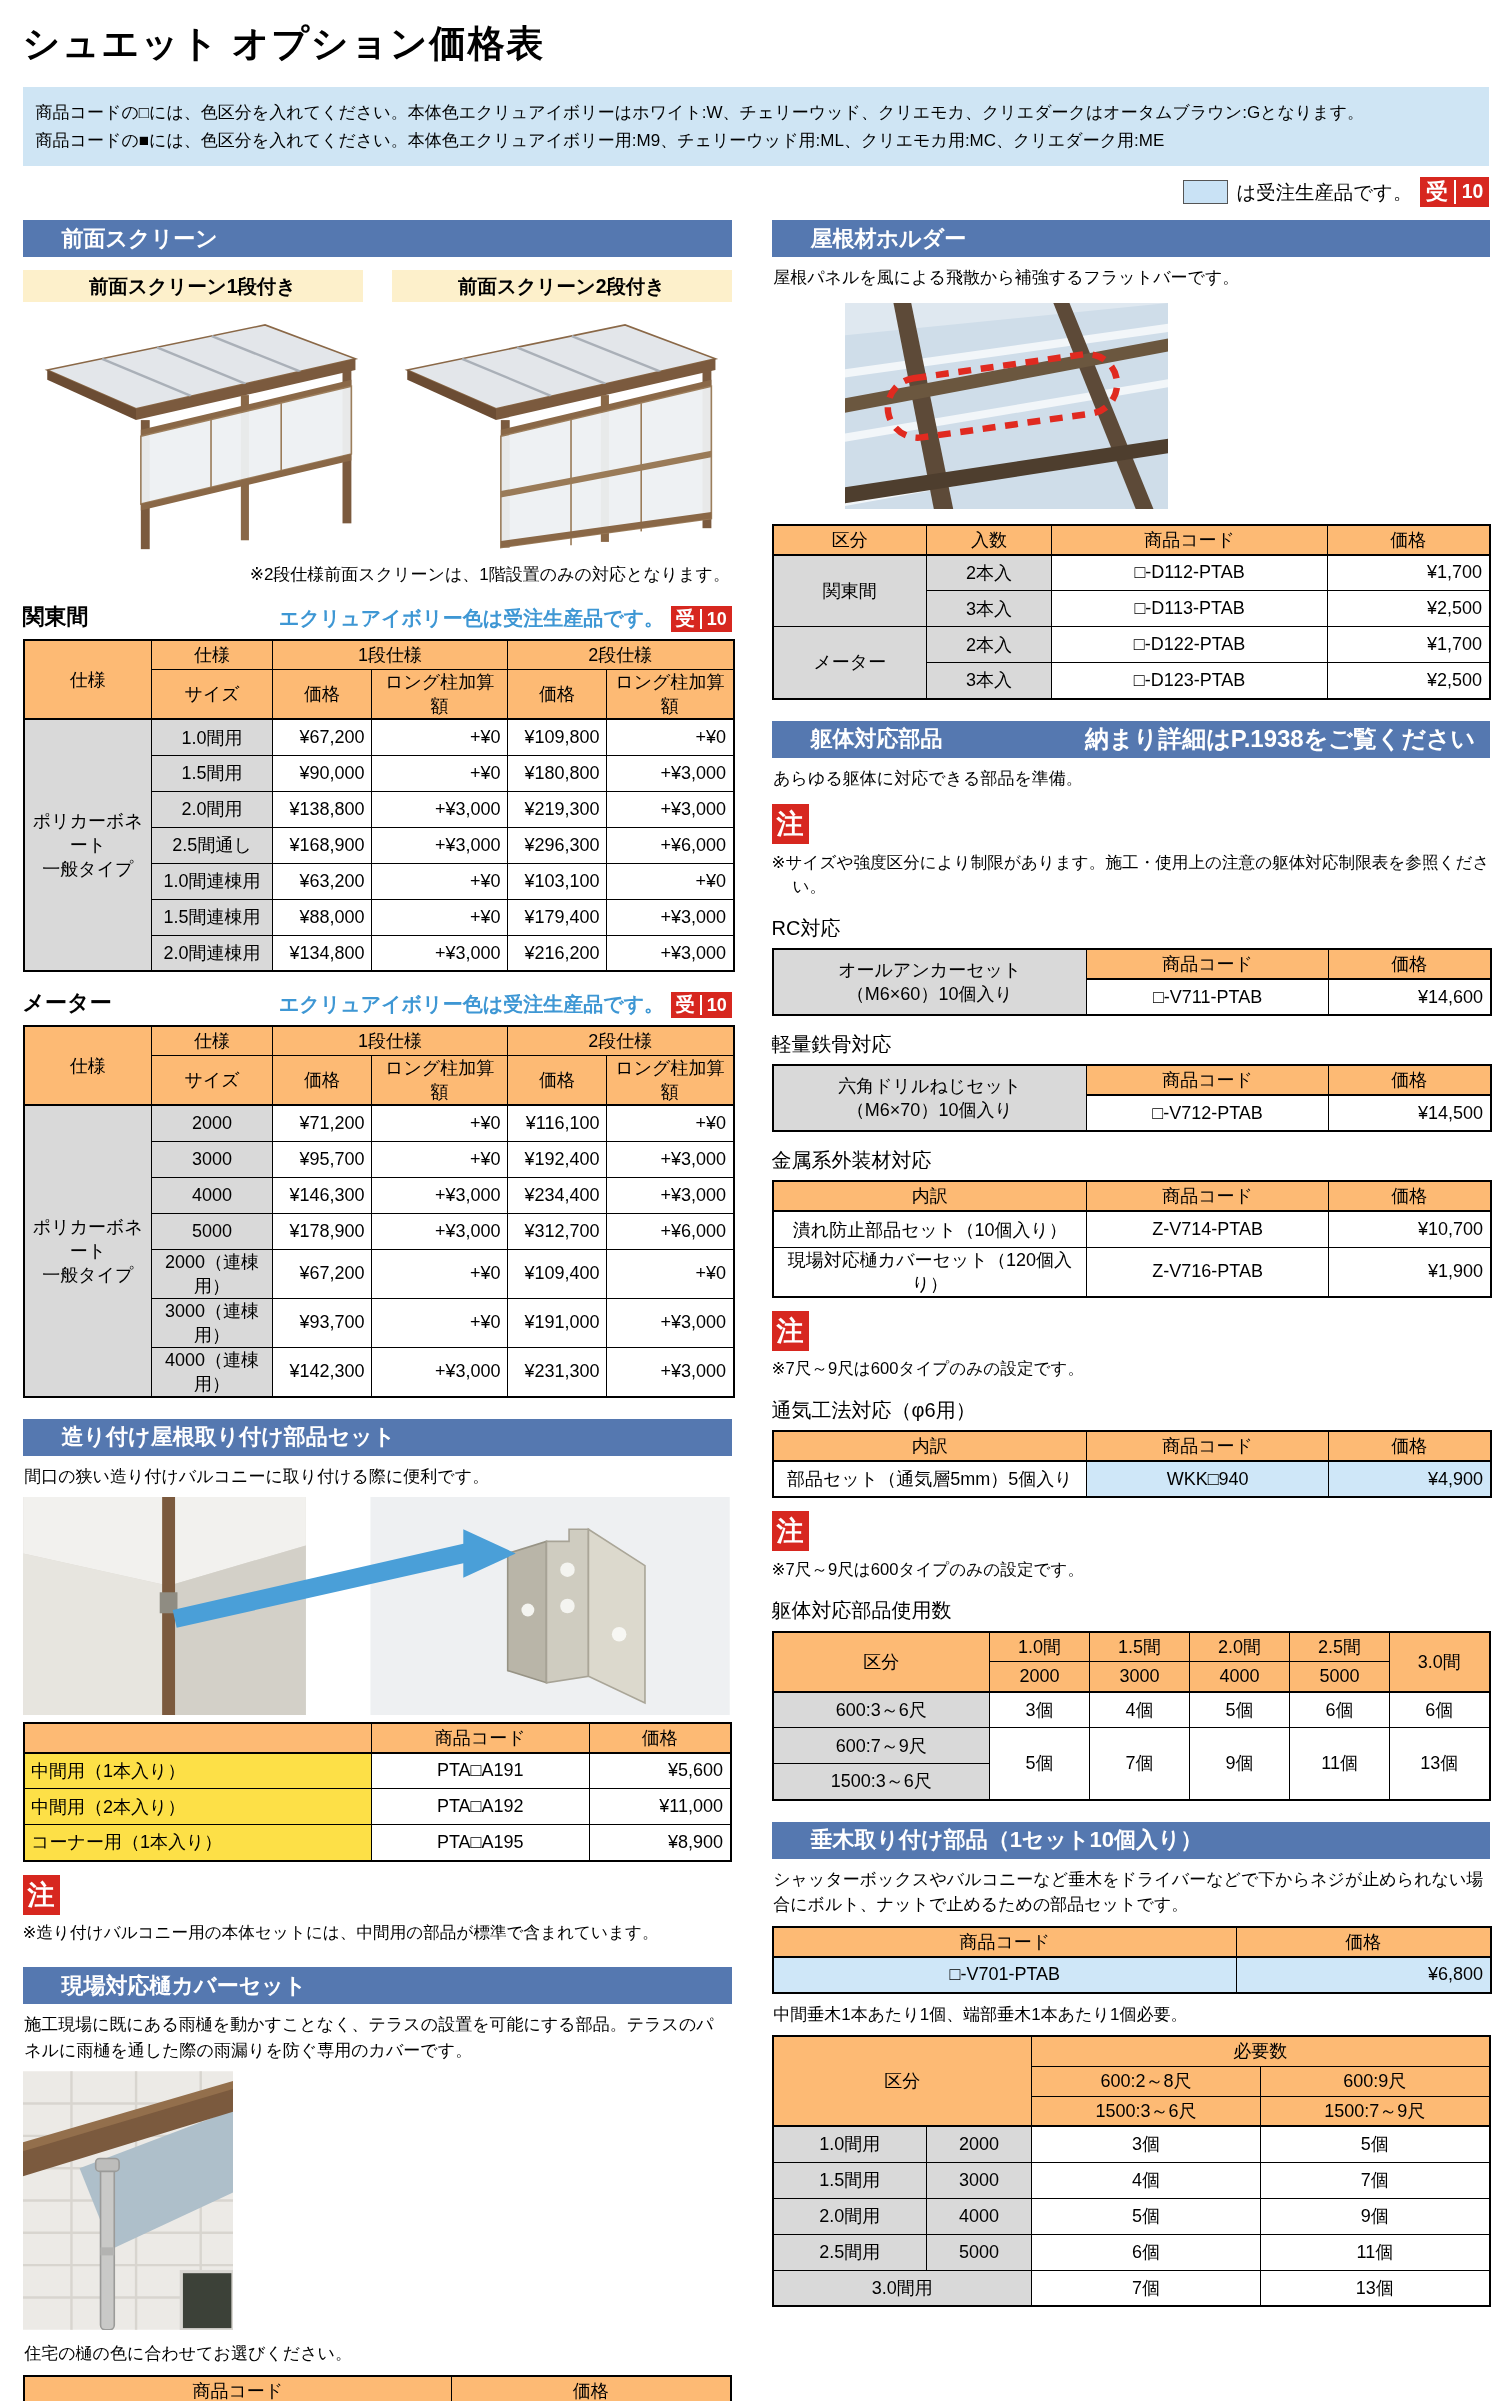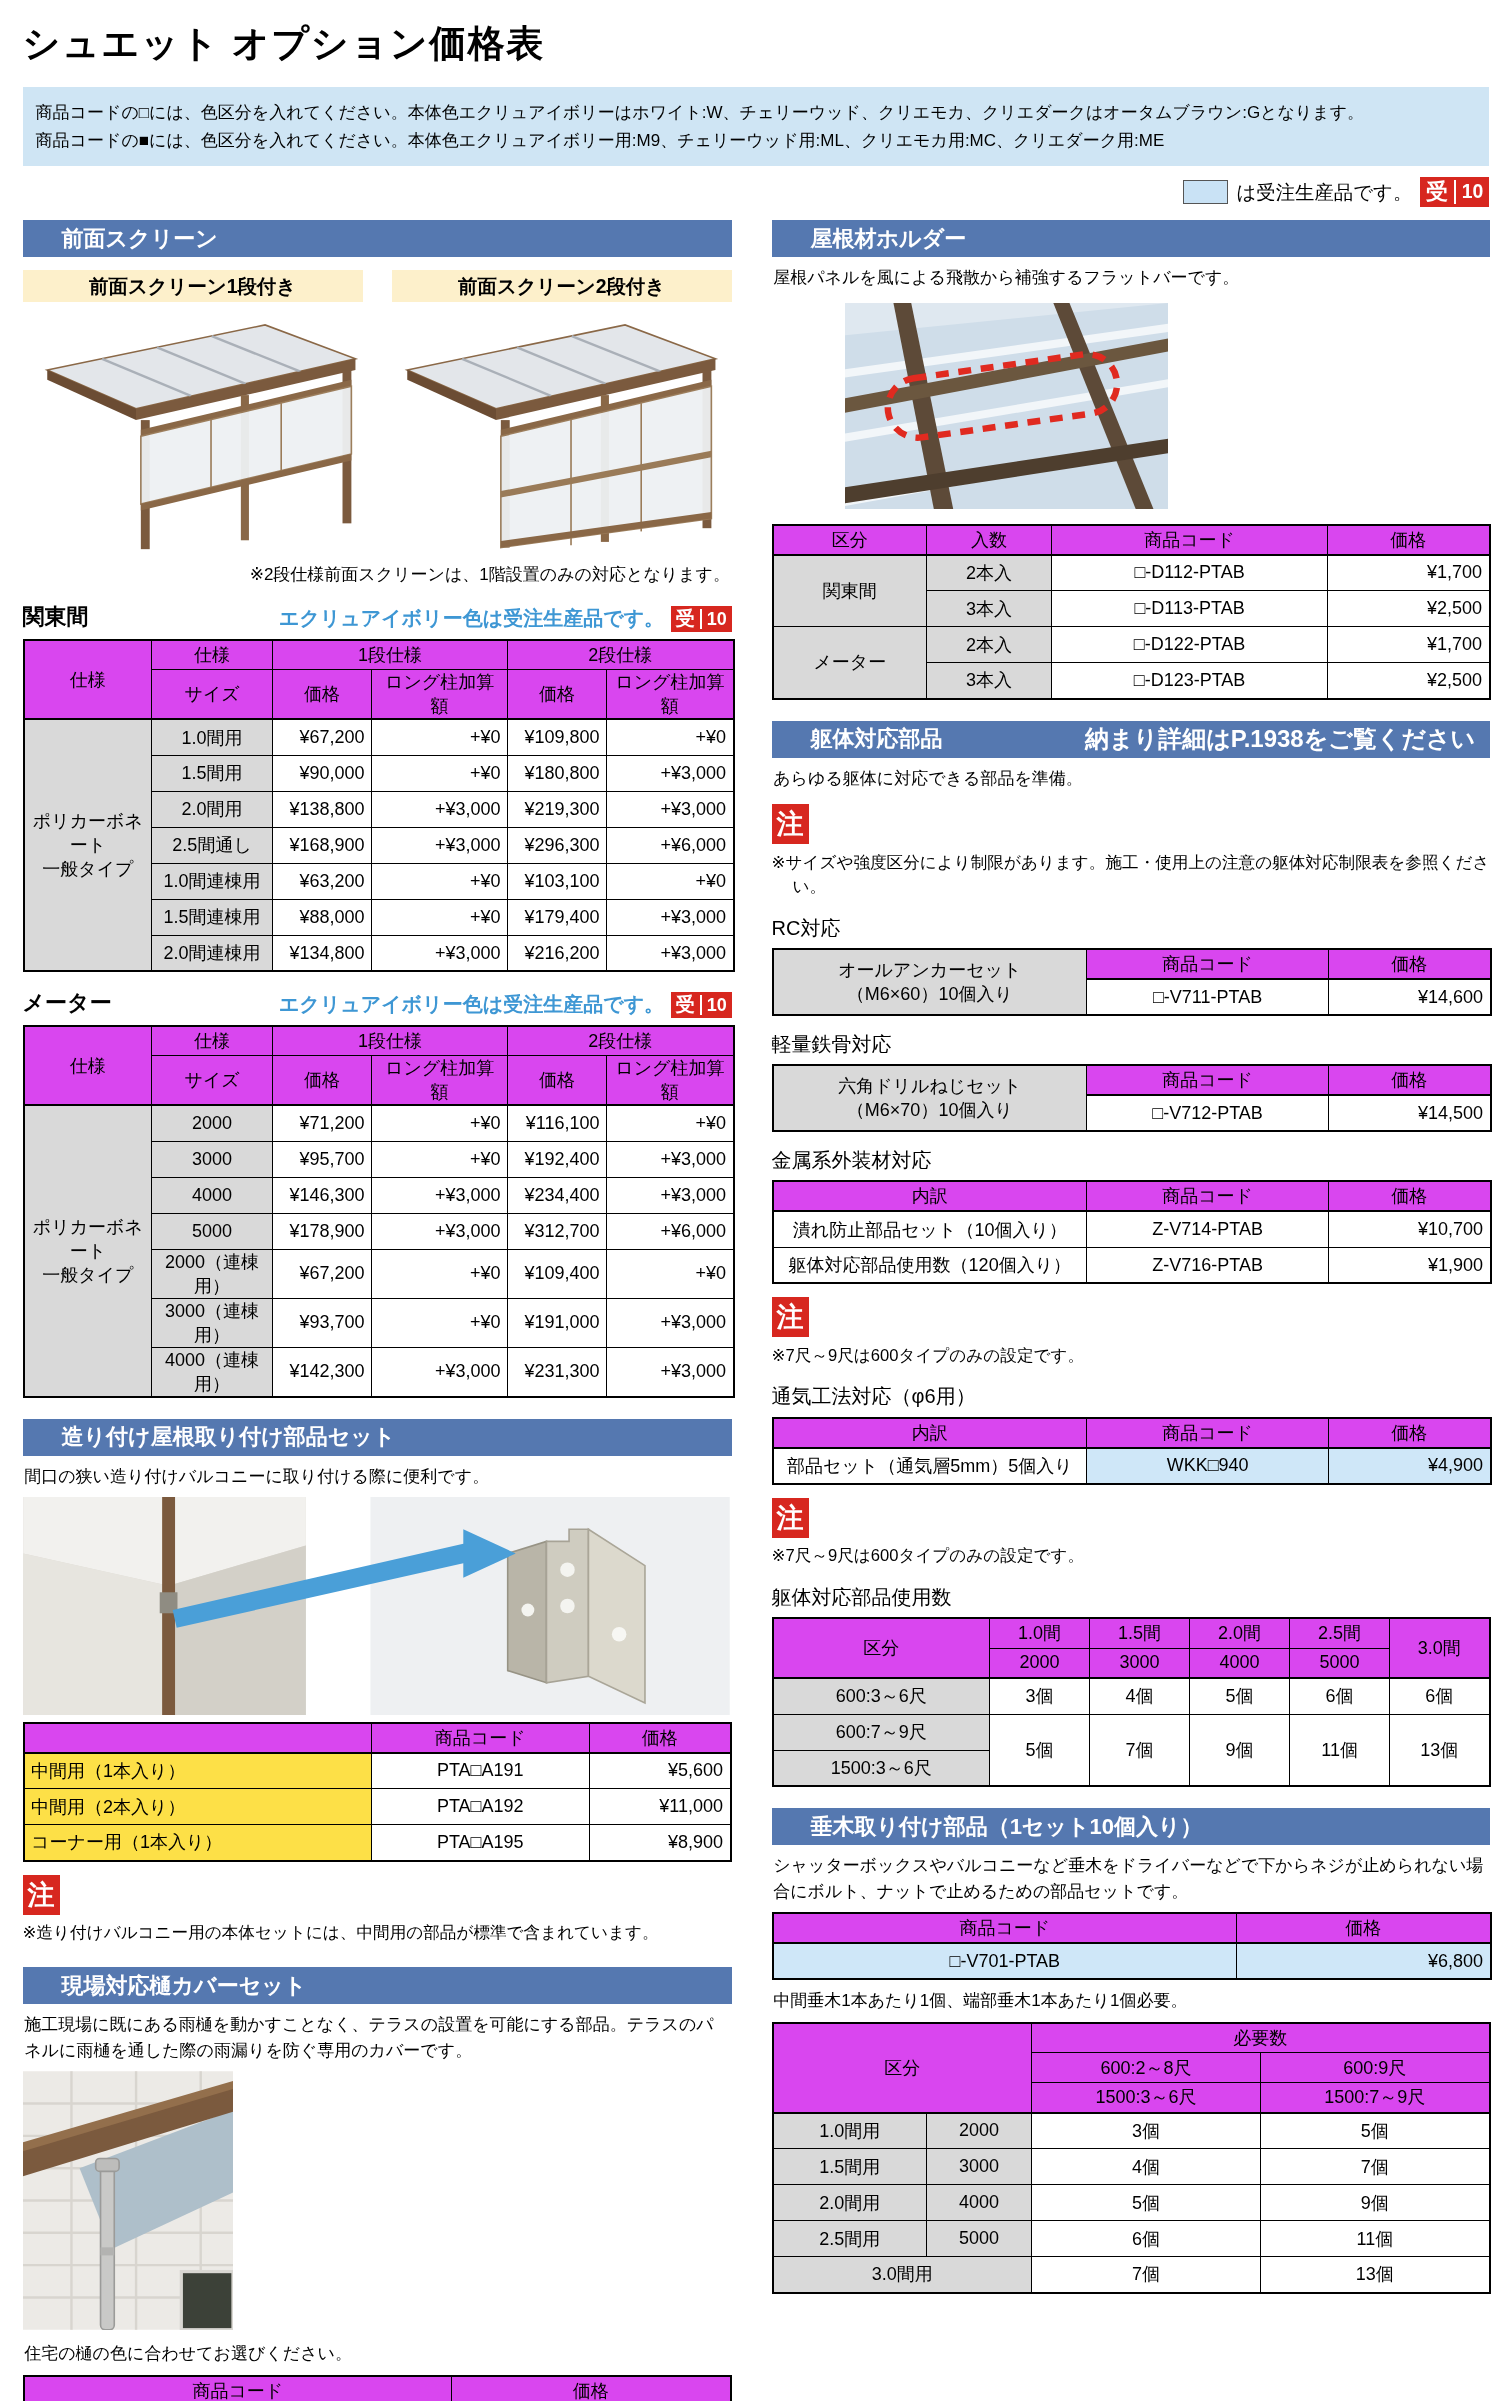--- a/index.html
+++ b/index.html
@@ -29,21 +29,21 @@
   .rnote{text-align:right;font-size:17px;margin:6.5px 1.6px 14.5px}
   .creamrow{display:flex;gap:29px;margin:13px 0 9.7px}
   .cream{flex:1;background:#fdf0cb;height:32px;display:flex;align-items:center;justify-content:center;font-size:19.4px;font-weight:bold}
   .rowhead{display:flex;justify-content:space-between;align-items:flex-end;margin:16px 0 6.5px}
   .rowhead .h{font-size:22px;font-weight:600}
   .bluenote{color:#3e97d4;font-weight:bold;font-size:20px;display:flex;align-items:center;gap:6.5px}
   .imgrow{display:flex;gap:13.7px;margin:9.7px 0}
   table.tbl{border-collapse:collapse;table-layout:fixed;border:2.4px solid #000;width:100%;margin:3.2px 0}
   .tbl th,.tbl td{border:0.8px solid #000;padding:0 6.5px;font-weight:normal;font-size:18px;height:36px;overflow:hidden}
   .tbl tr.hrow th{height:30px}
-  .hd{background:#d946ef;text-align:center;font-size:17px}
+  .hd{background:#fdba74;text-align:center;font-size:17px}
   .gy{background:#d9d9d9;text-align:center}
   .gyl{background:#fde047;text-align:left}
   .wl{text-align:center;background:#fff}
   .code{text-align:center}
   .price{text-align:right;font-weight:bold;font-size:19.4px}
   .ctr{text-align:center}
   .lb{background:#cfe7f8}
   .hsep th,.hsep td{border-bottom:2.4px solid #000}
   .bl3{border-left:2.4px solid #000}
   .bt3{border-top:2.4px solid #000}
@@ -540,21 +540,21 @@
           <th class="hd">内訳</th>
           <th class="hd">商品コード</th>
           <th class="hd">価格</th>
         </tr>
         <tr>
           <td class="wl">潰れ防止部品セット（10個入り）</td>
           <td class="code">Z-V714-PTAB</td>
           <td class="price">¥10,700</td>
         </tr>
         <tr>
-          <td class="wl">躯体対応部品使用数（120個入り）</td>
+          <td class="wl">現場対応樋カバーセット（120個入り）</td>
           <td class="code">Z-V716-PTAB</td>
           <td class="price">¥1,900</td>
         </tr>
       </tbody>
         </table>
 
       <div class="chu">注</div>
       <div class="note">※7尺～9尺は600タイプのみの設定です。</div>
 
       <div class="subhead">通気工法対応（φ6用）</div>

